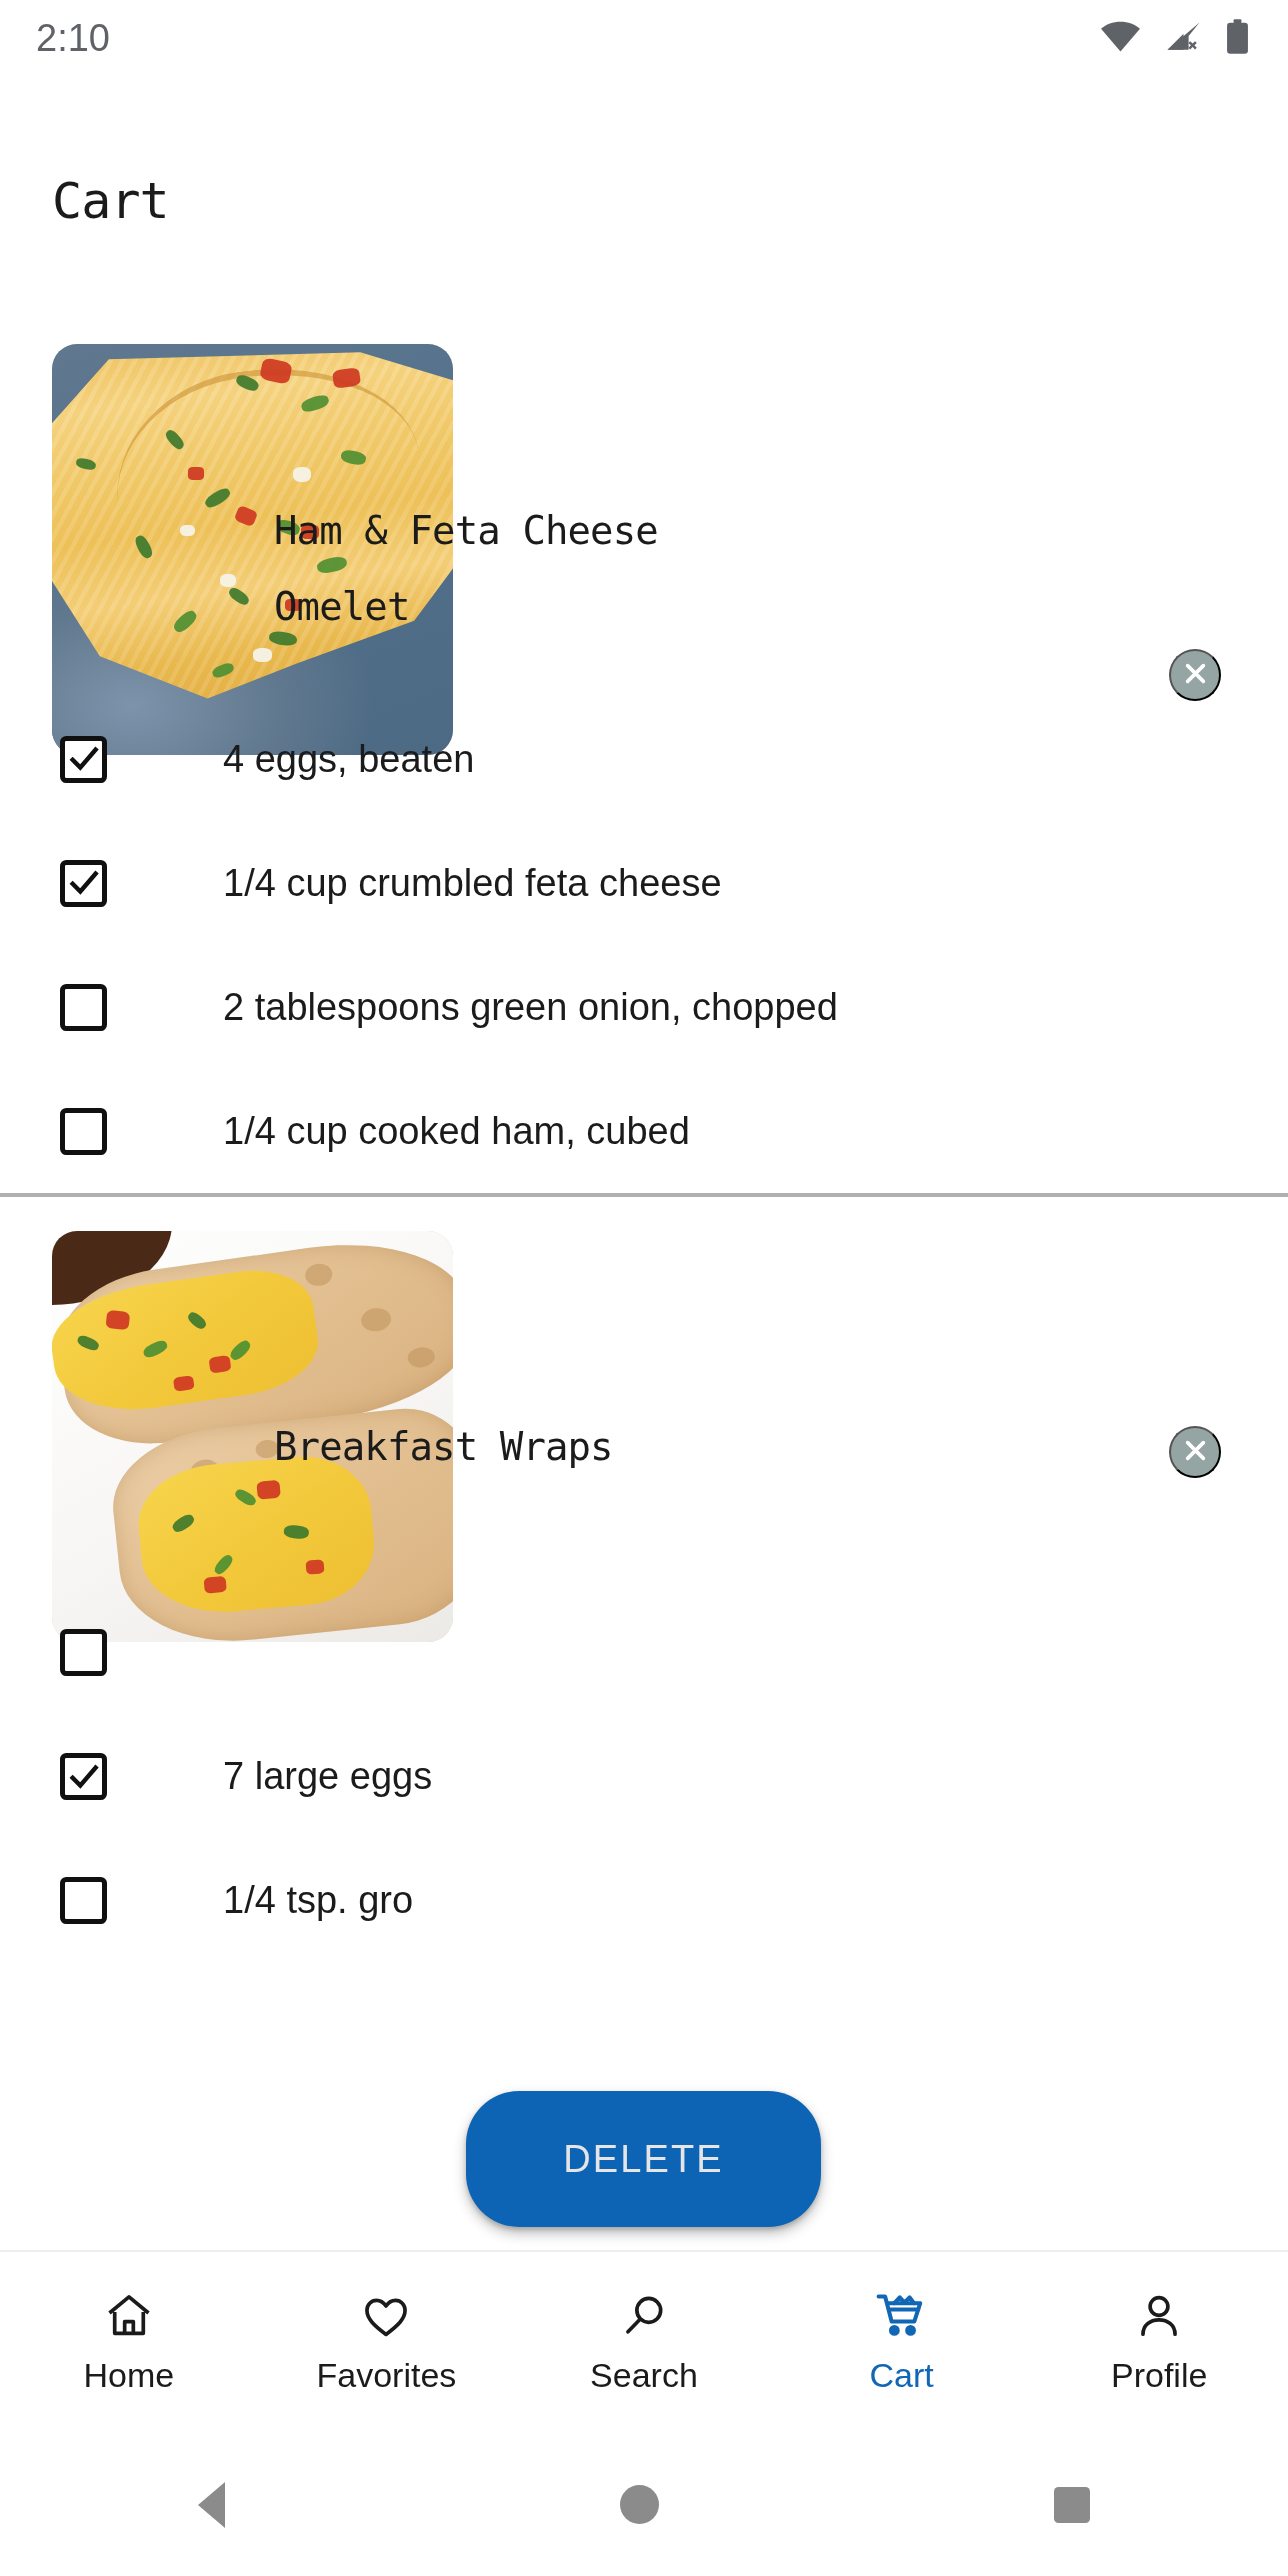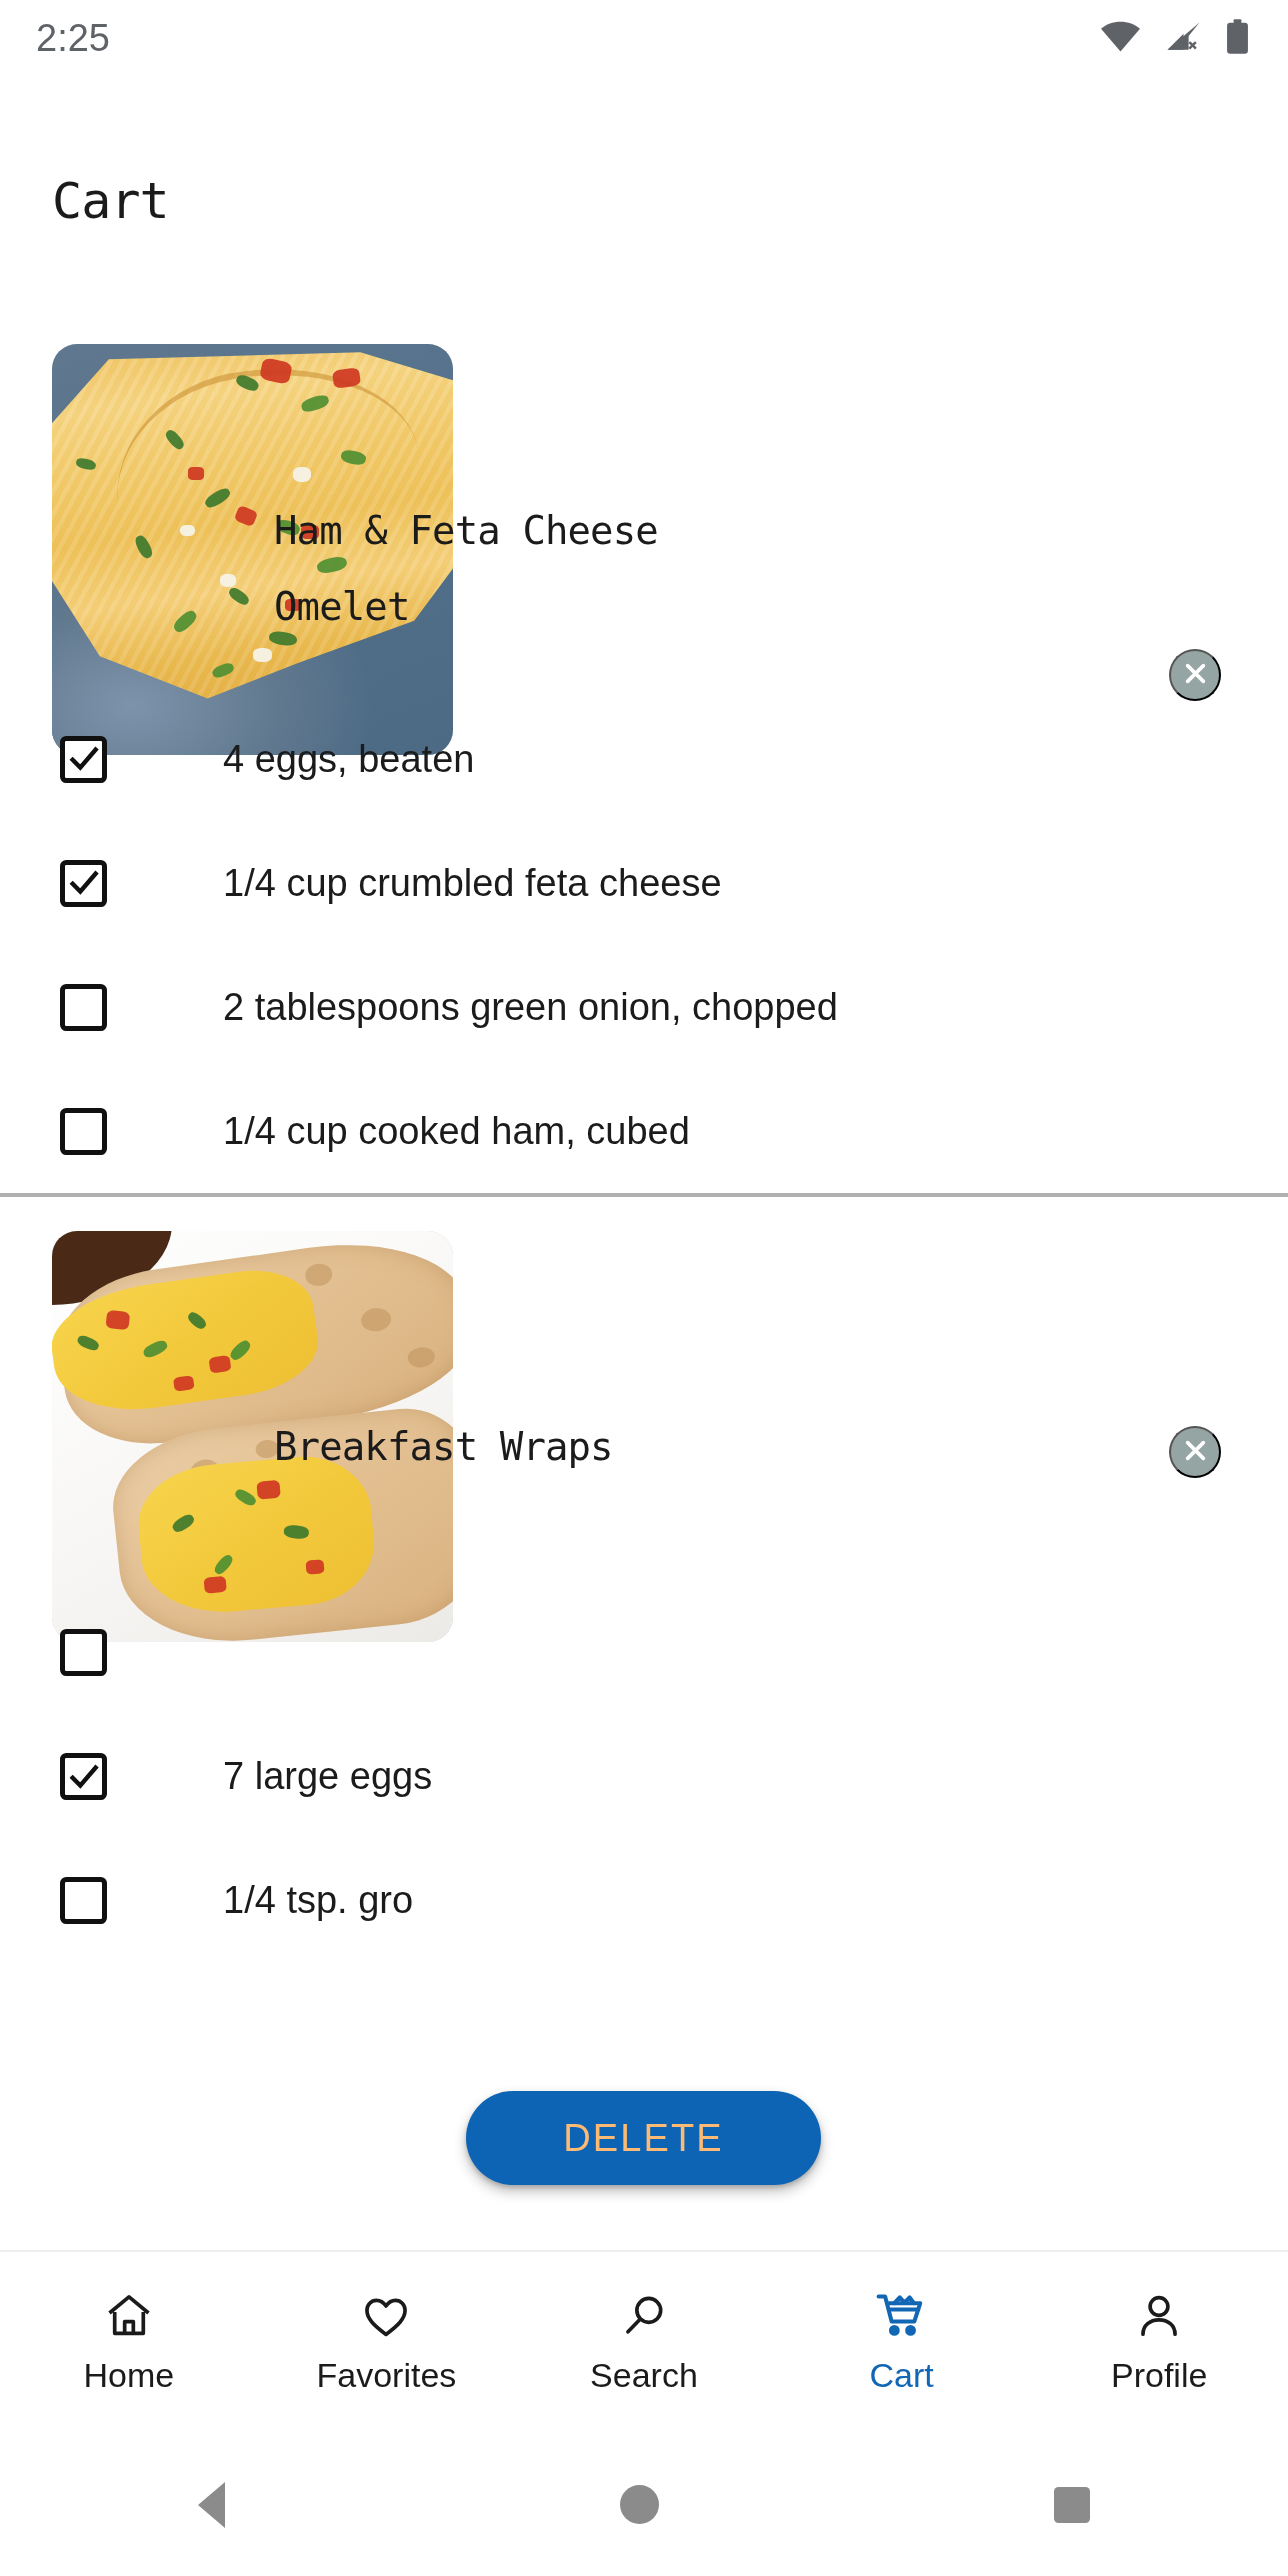--- a/index.html
+++ b/index.html
@@ -147,22 +147,22 @@
     font-size:38px; color:#1b1b1b; white-space:nowrap;
   }
 
   .divider{
     width:1288px; height:3.6px; background:#b0b0b0;
   }
 
   
   .delete-fab{
     position:absolute; left:466px; top:2091px;
-    width:355px; height:94px;
-    background:#0d63b4; color:#fdba74;
+    width:355px; height:136px;
+    background:#0d63b4; color:#e5e5e5;
     border:none; border-radius:53px;
     font-family:"Liberation Sans", sans-serif;
     font-size:38px; letter-spacing:2.1px;
     display:flex; align-items:center; justify-content:center;
     box-shadow:0 6.3px 12.5px rgba(0,0,0,.26), 0 2.7px 4.5px rgba(0,0,0,.16);
     cursor:pointer;
   }
 
   
   .bottomnav{
@@ -197,21 +197,21 @@
     border-bottom:23px solid transparent;
     border-right:27px solid #8b8b8b;
   }
   .sys-home{ width:39px; height:39px; border-radius:50%; background:#8b8b8b; }
   .sys-rec{ width:36px; height:36px; border-radius:4.5px; background:#8b8b8b; }
 </style>
 </head>
 <body>
 
 <div class="statusbar">
-  <div class="status-time">2:25</div>
+  <div class="status-time">2:10</div>
   <div class="status-icons">
     <span>
       <svg width="41" height="32" viewBox="0 0 24 18">
           <path d="M12 17.5 0.6 4.1C3.6 1.5 7.6 0 12 0s8.4 1.5 11.4 4.1L12 17.5z" fill="#5f6368"></path>
         </svg>
     </span>
     <span>
       <svg width="39" height="32" viewBox="0 0 24 20">
         <path d="M22 1 2 18h13.2V9.4L22 1z" fill="#5f6368"></path>
         <path d="M2 18h10V8L2 18z" fill="#5f6368"></path>

